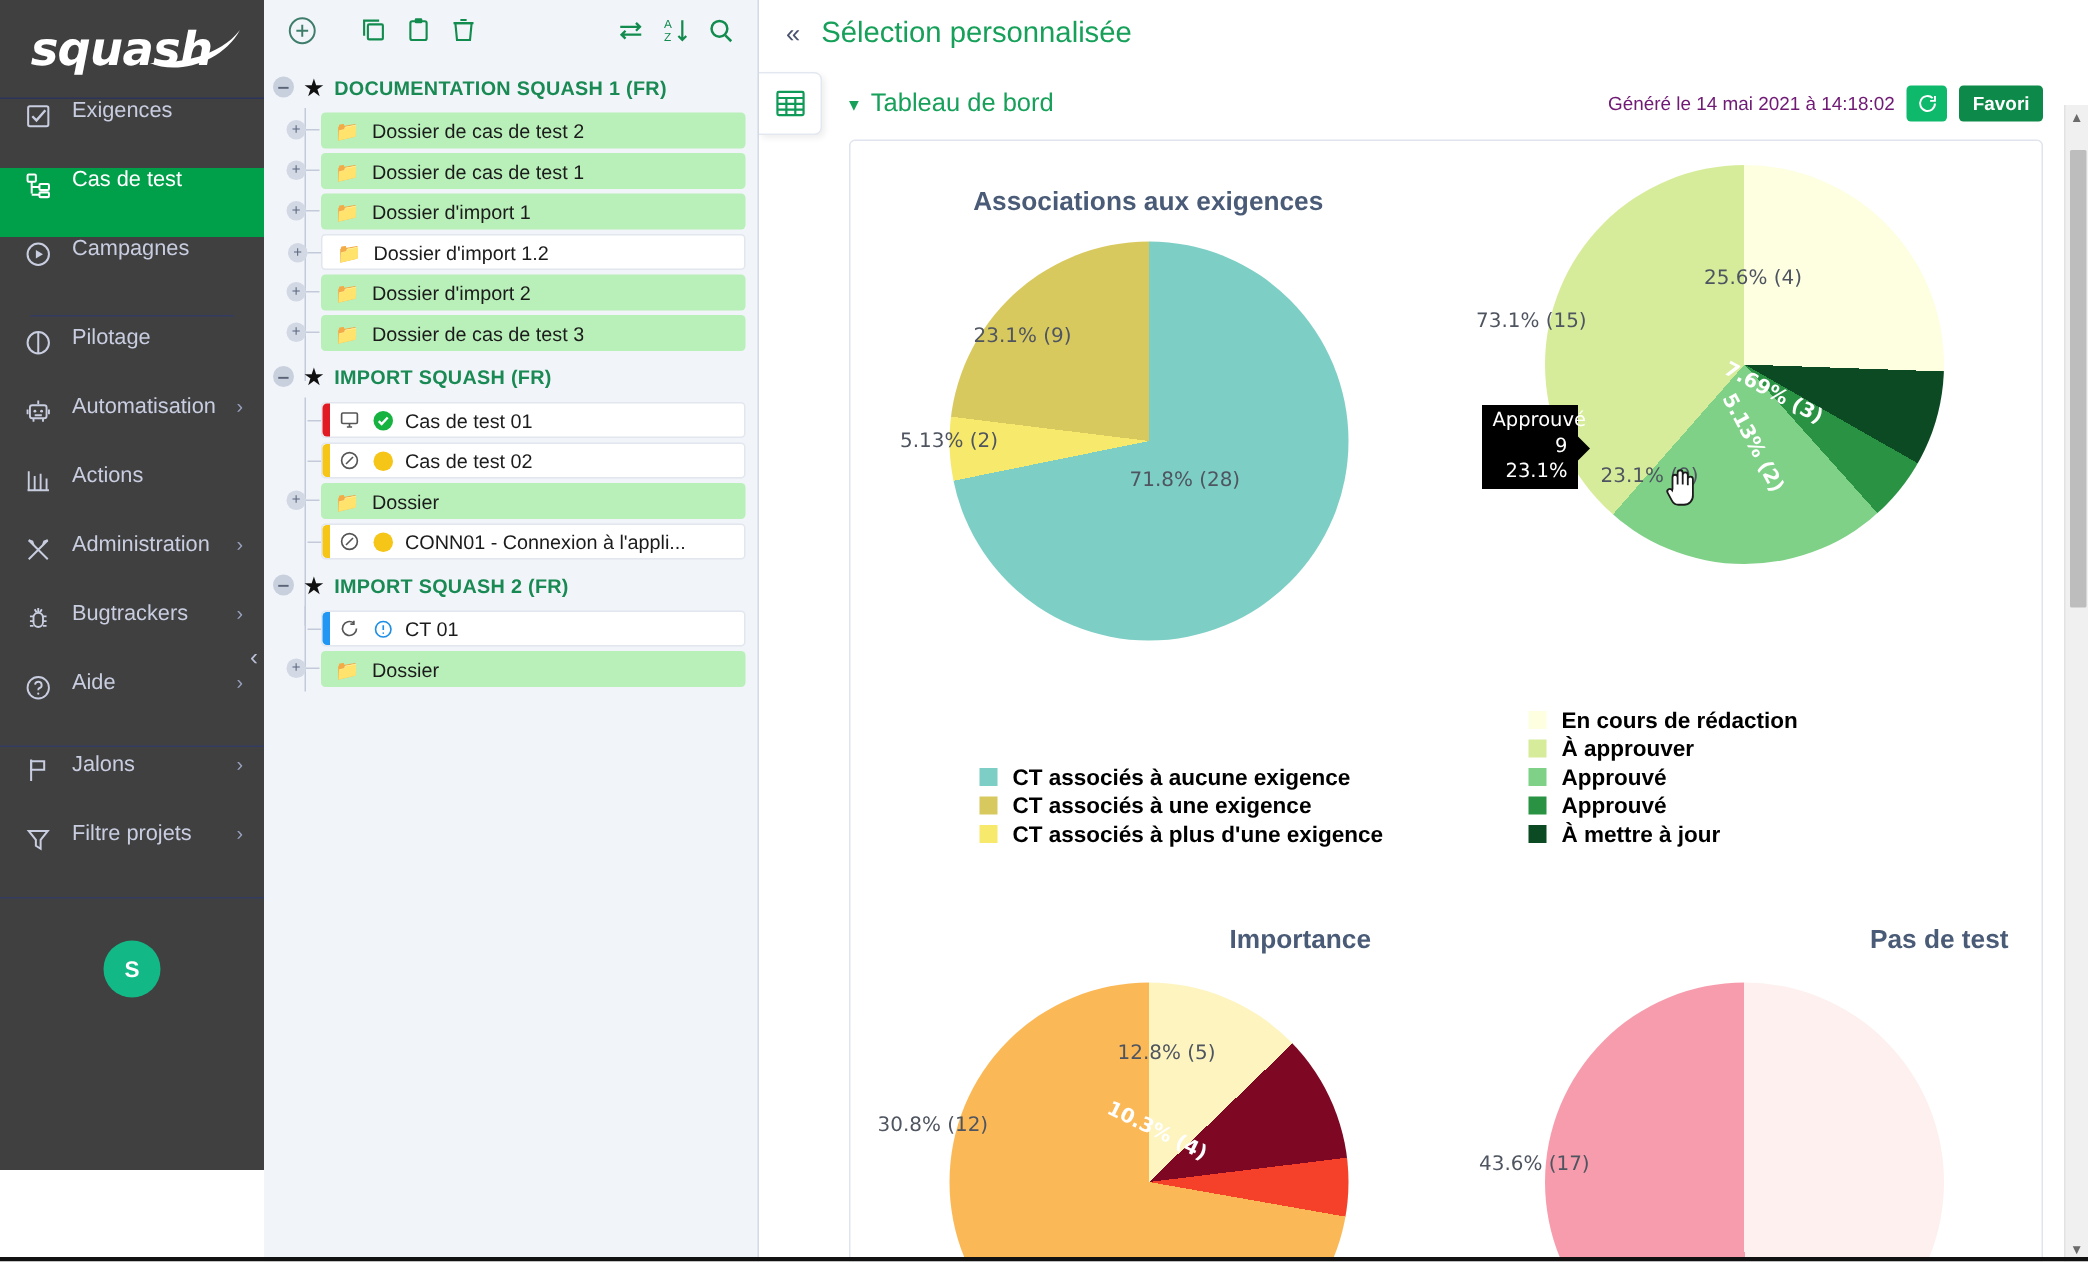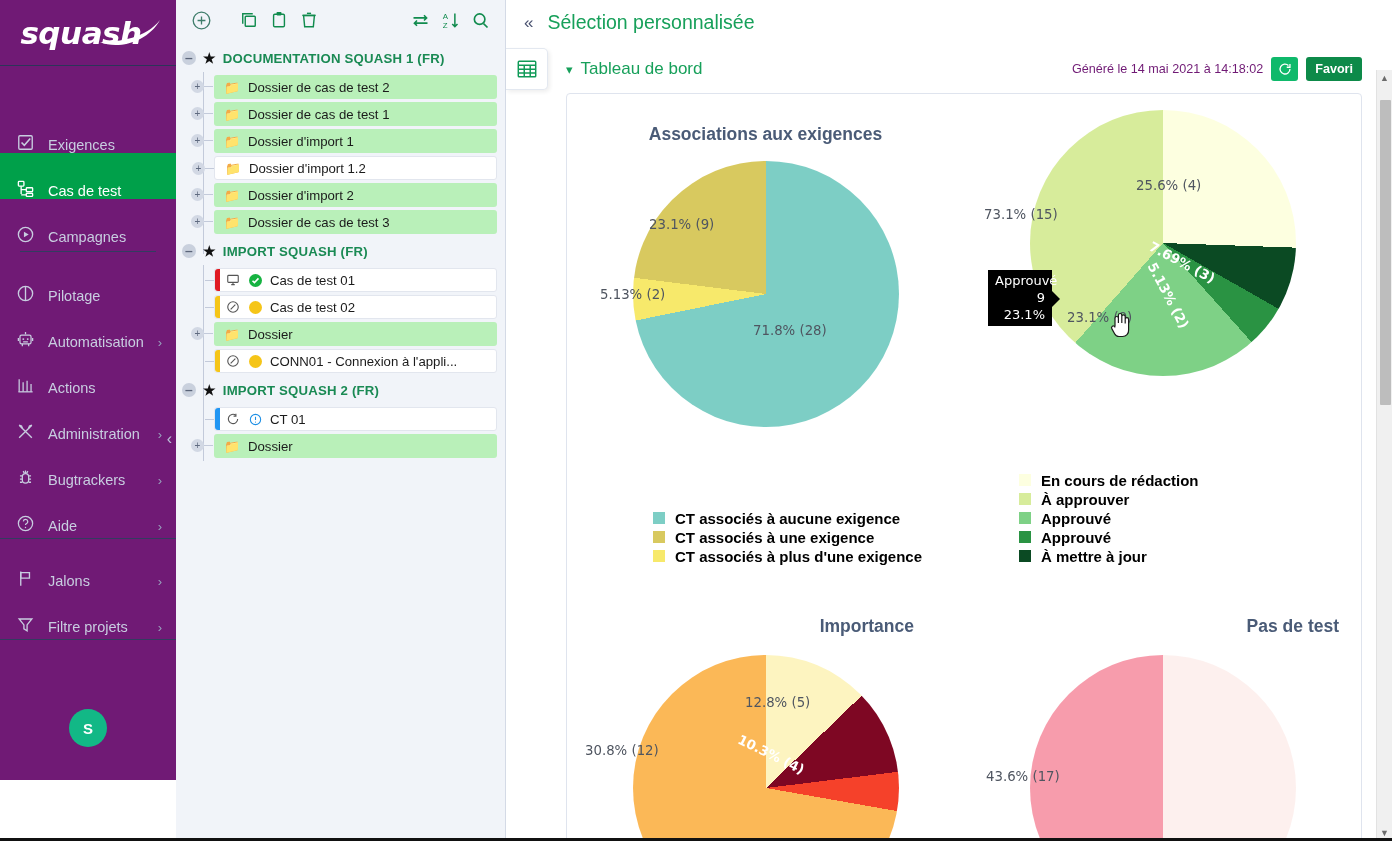--- a/index.html
+++ b/index.html
@@ -7,45 +7,44 @@
     width: 1392px; height: 841px;
     font-family: "Liberation Sans", sans-serif;
     overflow: hidden;
     background: #ffffff;
   }
   #app { position: relative; width: 1392px; height: 841px; display: flex; }
 
   
   .sidebar {
     width: 176px; height: 780px;
-    background: #701a75;
+    background: #404040;
     display: flex; flex-direction: column;
     position: relative;
     flex: 0 0 176px;
-    gap: 41px;
   }
   .logo-area {
     height: 66px; display: flex; align-items: center; justify-content: center;
     border-bottom: 1px solid #2c3559;
     position: relative;
   }
   .logo-text {
     font-family: "DejaVu Sans", sans-serif;
     font-size: 31px; font-weight: bold; font-style: italic;
     color: #ffffff; letter-spacing: -0.5px;
     position: relative; z-index: 2;
     padding-right: 14px;
   }
   .logo-swoosh {
     position: absolute; right: 14px; top: 12px; width: 64px; height: 40px;
     z-index: 1;
   }
   .nav { display: flex; flex-direction: column; }
   .nav-item {
-    display: flex; align-items: flex-end; gap: 12px;
+    display: flex; align-items: flex-start; gap: 12px;
     height: 46px; padding: 0 14px;
     color: #c8cde0; font-size: 14.5px;
     cursor: pointer; position: relative;
   }
   .nav-item.active { background: #00A04A; color: #ffffff; }
   .nav-item .ico { width: 22px; height: 22px; display: inline-flex; align-items: center; justify-content: center; flex: 0 0 22px; }
   .nav-item .chev { margin-left: auto; font-size: 13px; color: #98a0bd; }
   .nav-sep { height: 1px; background: #333c60; margin: 6px 20px; }
   .nav-sep-full { height: 1px; background: #333c60; margin: 4px 0; }
   .spacer { flex: 1 1 auto; }
@@ -580,21 +579,21 @@
     </div>
 
     <div class="dash-card">
       <div class="charts-grid">
 
         <div class="chart-cell">
           <div class="chart-title">Associations aux exigences</div>
           <div class="pie-wrap">
             <div class="pie" style="width:266px;height:266px;
                  background:conic-gradient(#7DCEC5 0deg 258.5deg, #F7E96B 258.5deg 277deg, #D8C95F 277deg 360deg);"></div>
-            <div class="slice-label" style="left:186px;top:162px;">71.8% (28)</div>
+            <div class="slice-label" style="left:186px;top:152px;">71.8% (28)</div>
             <div class="slice-label" style="left:82px;top:56px;">23.1% (9)</div>
             <div class="slice-label" style="left:33px;top:126px;">5.13% (2)</div>
           </div>
           <div class="legend" style="left:86px;top:415px;">
             <div class="legend-row">
               <span class="legend-sw" style="background:#7DCEC5"></span>
               <span>CT associés à aucune exigence</span>
             </div>
             <div class="legend-row">
               <span class="legend-sw" style="background:#D8C95F"></span>

